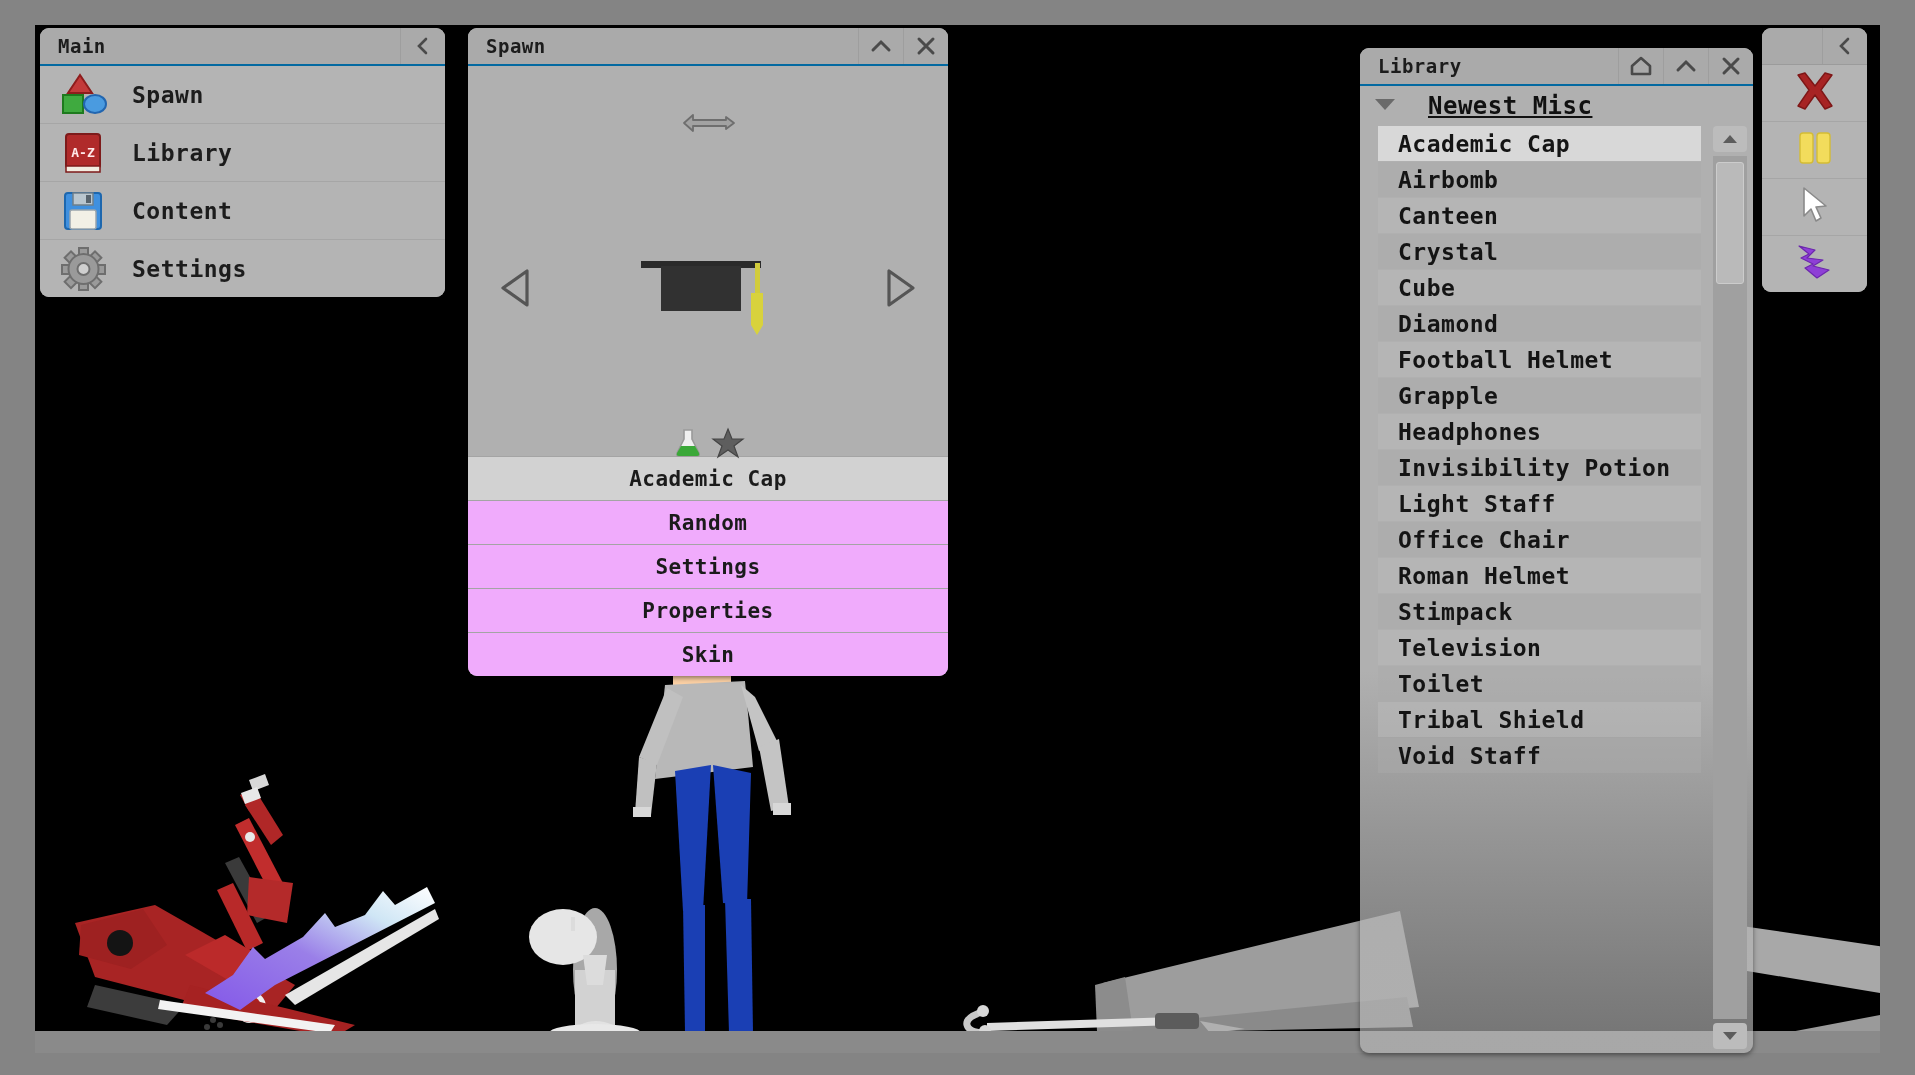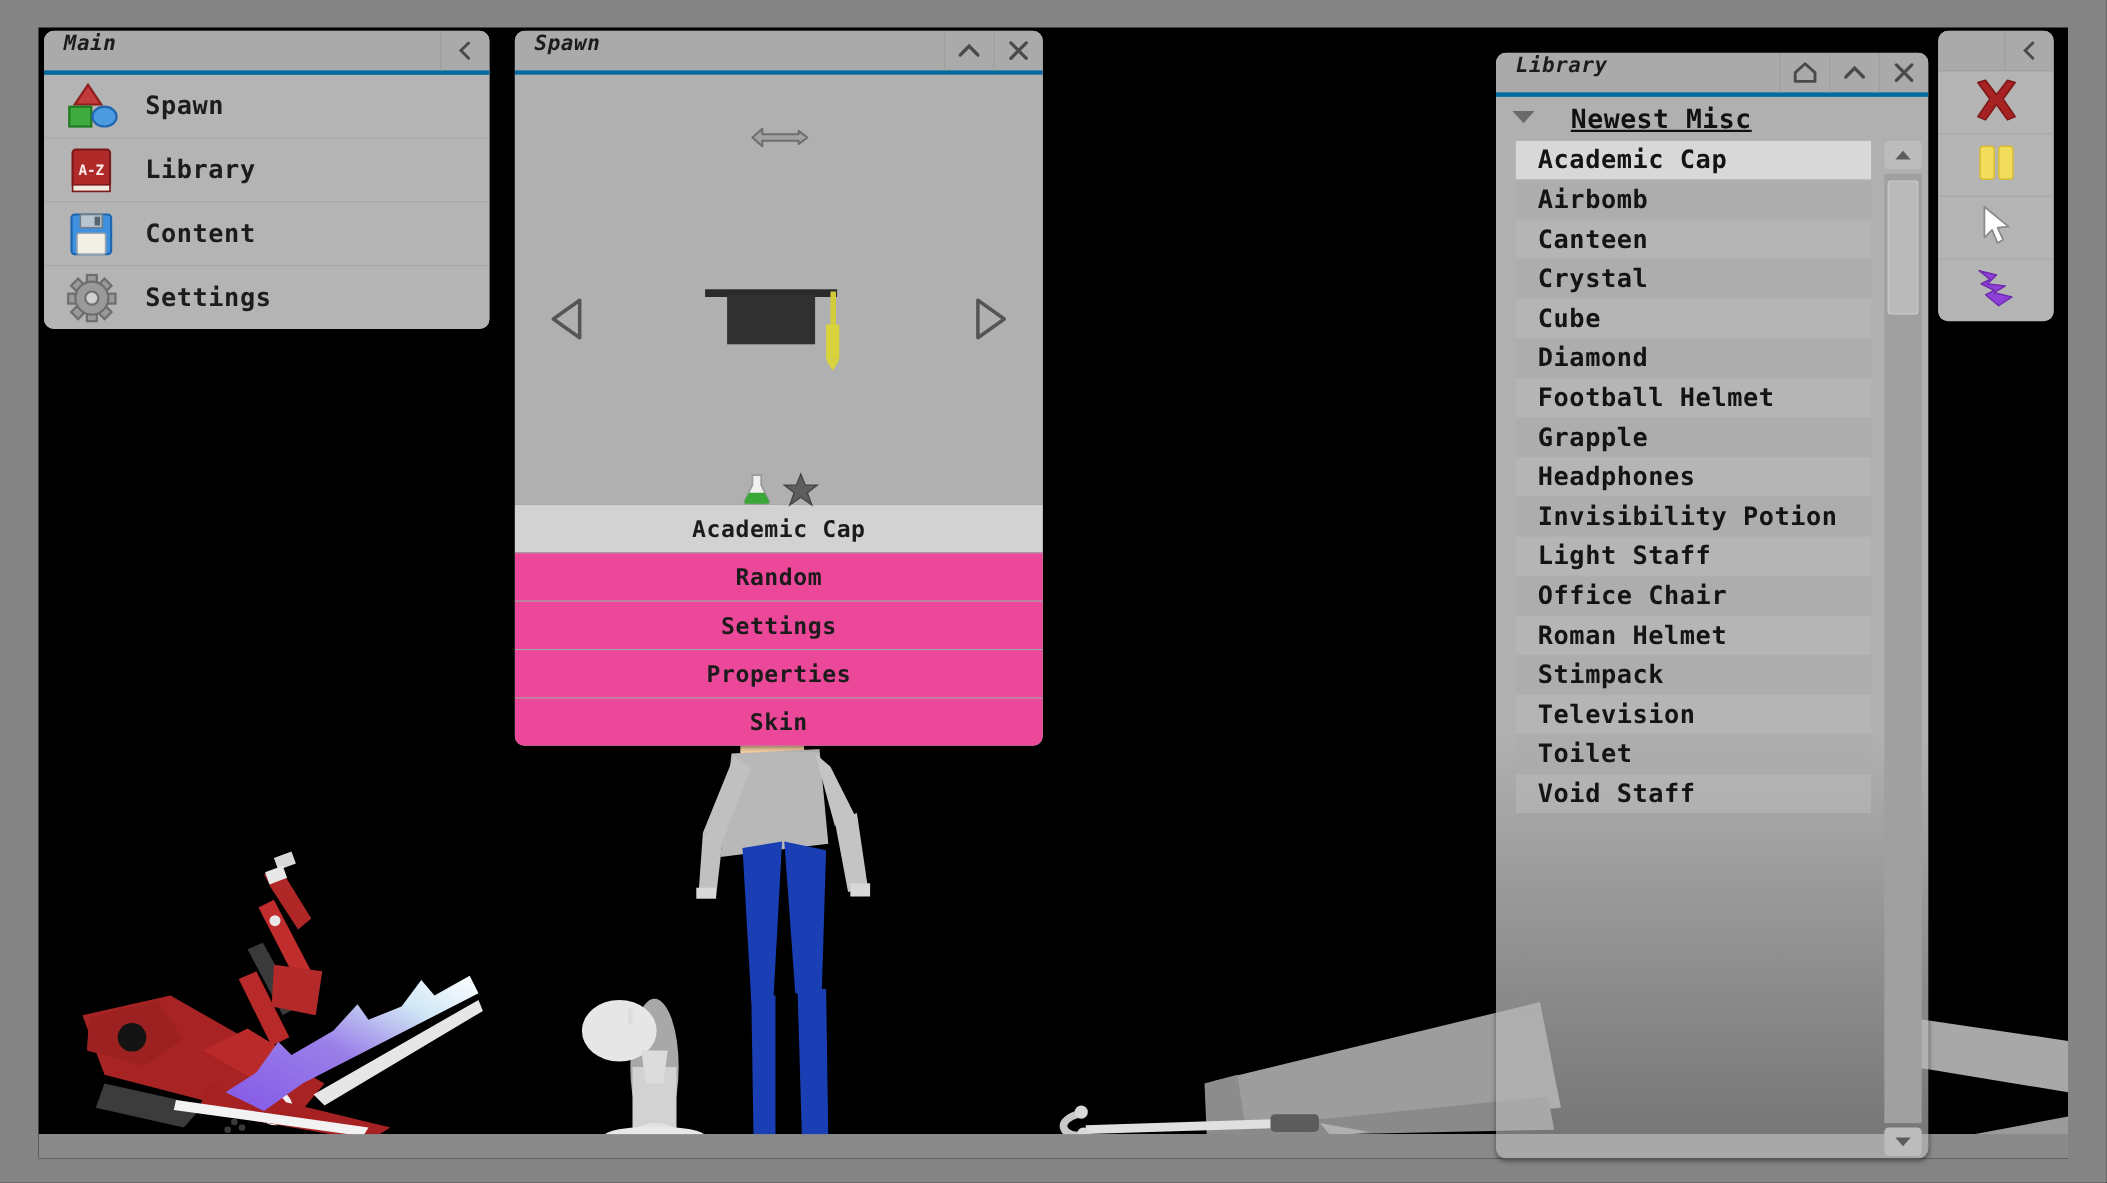--- a/index.html
+++ b/index.html
@@ -29,25 +29,24 @@
   
   .panel {
     position: absolute;
     background: #b0b0b0;
     border-radius: 9px;
     box-shadow: 0 2px 5px rgba(0,0,0,.45);
     overflow: hidden;
   }
   .panel-title {
     height: 36px;
-    display: flex; align-items: flex-start;
+    display: flex; align-items: center;
     background: #aaaaaa;
-    border-bottom: 4px solid #0369a1;
+    border-bottom: 2px solid #0369a1;
     position: relative;
-    font-style: italic;
   }
   .panel-title .ttl {
     font-size: 19px; font-weight: bold; color: #1c1c1c;
     padding-left: 18px; letter-spacing: .5px;
     white-space: nowrap;
   }
   .title-btns {
     margin-left: auto; display: flex; height: 100%;
   }
   .title-btn {
@@ -88,21 +87,21 @@
   .cap-preview { position: absolute; left: 50%; top: 185px; transform: translateX(-50%); }
   .badge-row {
     position: absolute; left: 50%; top: 360px;
     transform: translateX(-50%);
     display: flex; gap: 6px; align-items: center;
   }
   .spawn-btn {
     height: 43px;
     display: flex; align-items: center; justify-content: center;
     font-size: 21px; font-weight: bold; color: #1b1b1b;
-    background: #ec4899;
+    background: #f0abfc;
     border-top: 1px solid #a4a4a4;
     cursor: pointer;
     letter-spacing: .5px;
   }
   .spawn-btn.sel { background: #d2d2d2; }
   
   #library-panel {
     left: 1360px; top: 48px; width: 393px; height: 1005px;
     background: linear-gradient(to bottom, #b0b0b0 0%, #b0b0b0 62%, rgba(176,176,176,.85) 78%, rgba(186,186,186,.62) 100%);
   }
@@ -460,20 +459,21 @@
         <div class="lib-item">Football Helmet</div>
         <div class="lib-item">Grapple</div>
         <div class="lib-item">Headphones</div>
         <div class="lib-item">Invisibility Potion</div>
         <div class="lib-item">Light Staff</div>
         <div class="lib-item">Office Chair</div>
         <div class="lib-item">Roman Helmet</div>
         <div class="lib-item">Stimpack</div>
         <div class="lib-item">Television</div>
         <div class="lib-item">Toilet</div>
+        <div class="lib-item">Tribal Shield</div>
         <div class="lib-item">Void Staff</div>
       </div>
 
       <div class="lib-scroll">
         <div class="sb-track">
           <div class="sb-thumb"></div>
         </div>
         <div class="sb-btn top">
           <svg width="18" height="14" viewBox="0 0 18 14">
               <polygon points="9,3 16,11 2,11" fill="#5c5c5c"></polygon>

